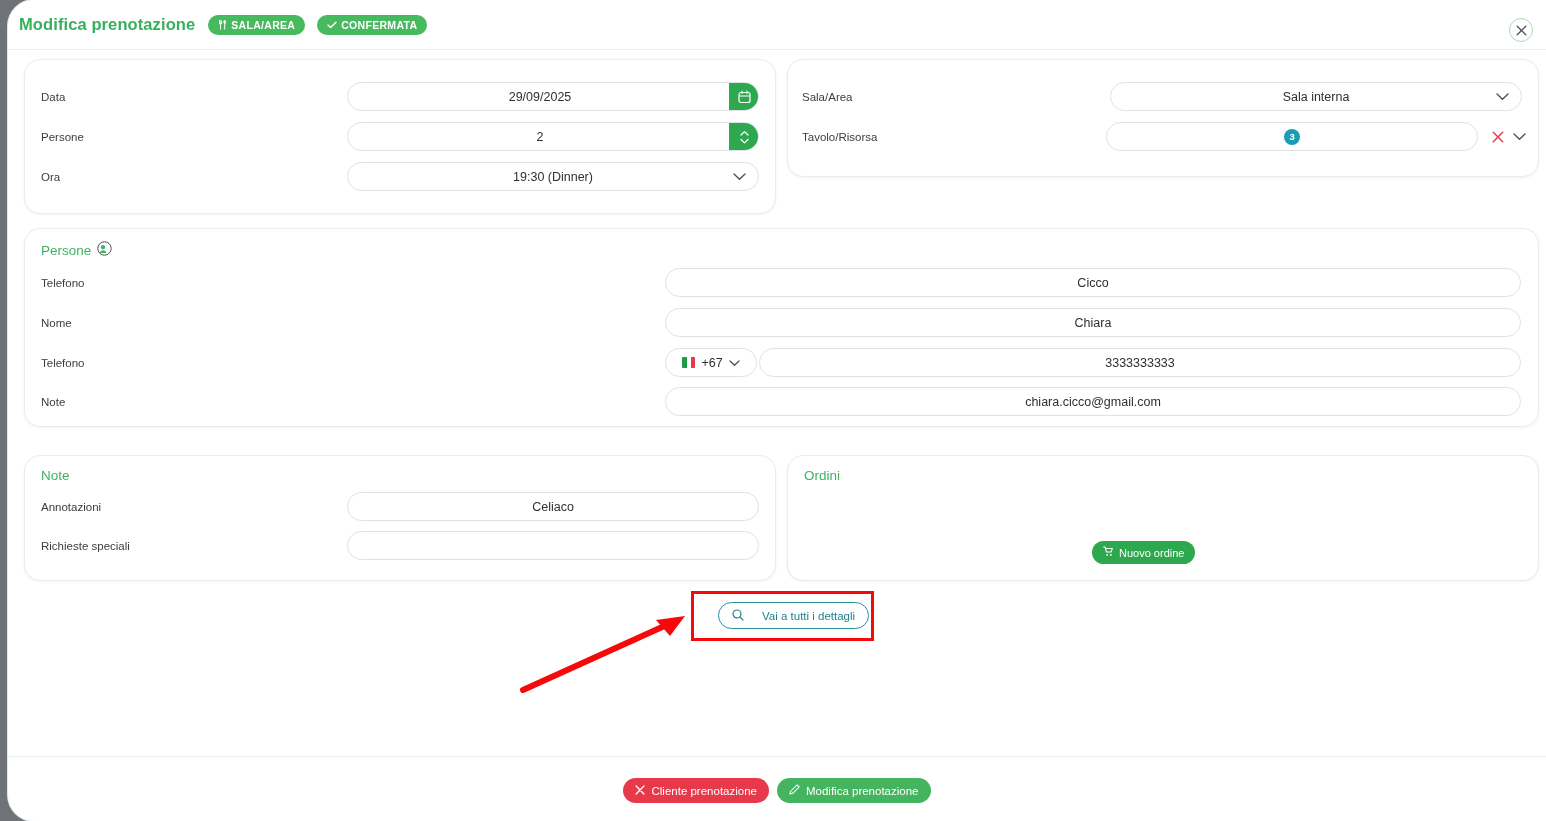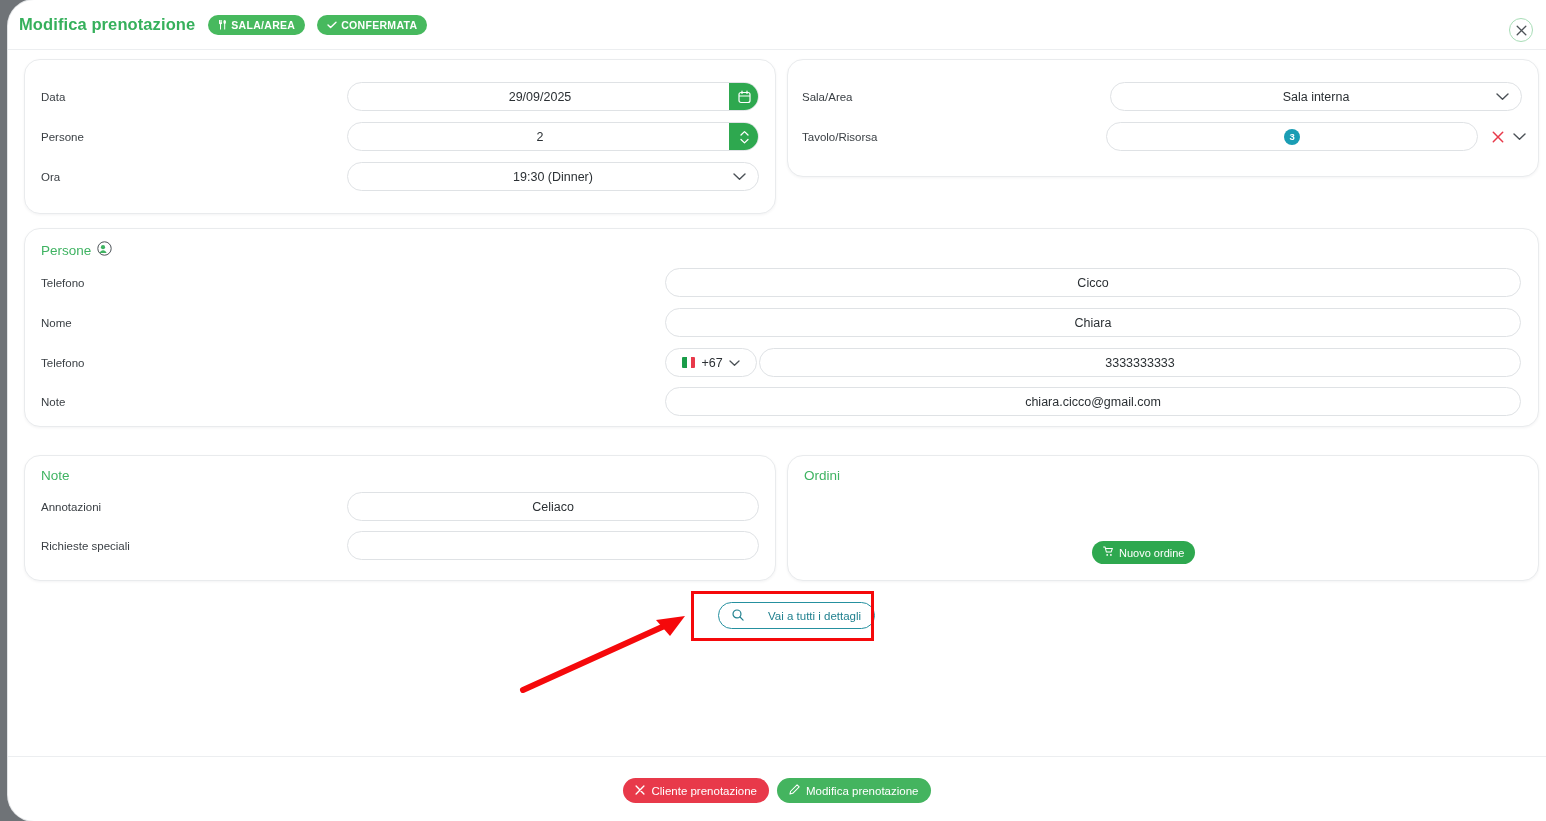--- a/index.html
+++ b/index.html
@@ -118,21 +118,21 @@
     display:flex; align-items:center; gap:5px;
     white-space:nowrap;
     margin-top:28px;
   }
   .details-btn {
     position:absolute; left:710px; top:602px;
     height:27px; padding:0 13px;
     border:1px solid #25909f; border-radius:14px;
     background:#fff; color:#21818f;
     font-size:11.5px; font-family:inherit;
-    display:flex; align-items:center; gap:24px;
+    display:flex; align-items:center; gap:18px;
     white-space:nowrap;
   }
   .annot-box {
     position:absolute; left:683px; top:591px;
     width:183px; height:50px;
     border:3px solid #f5090b;
     background:transparent;
     pointer-events:none;
   }
   .annot-arrow { position:absolute; left:505px; top:608px; pointer-events:none; }

